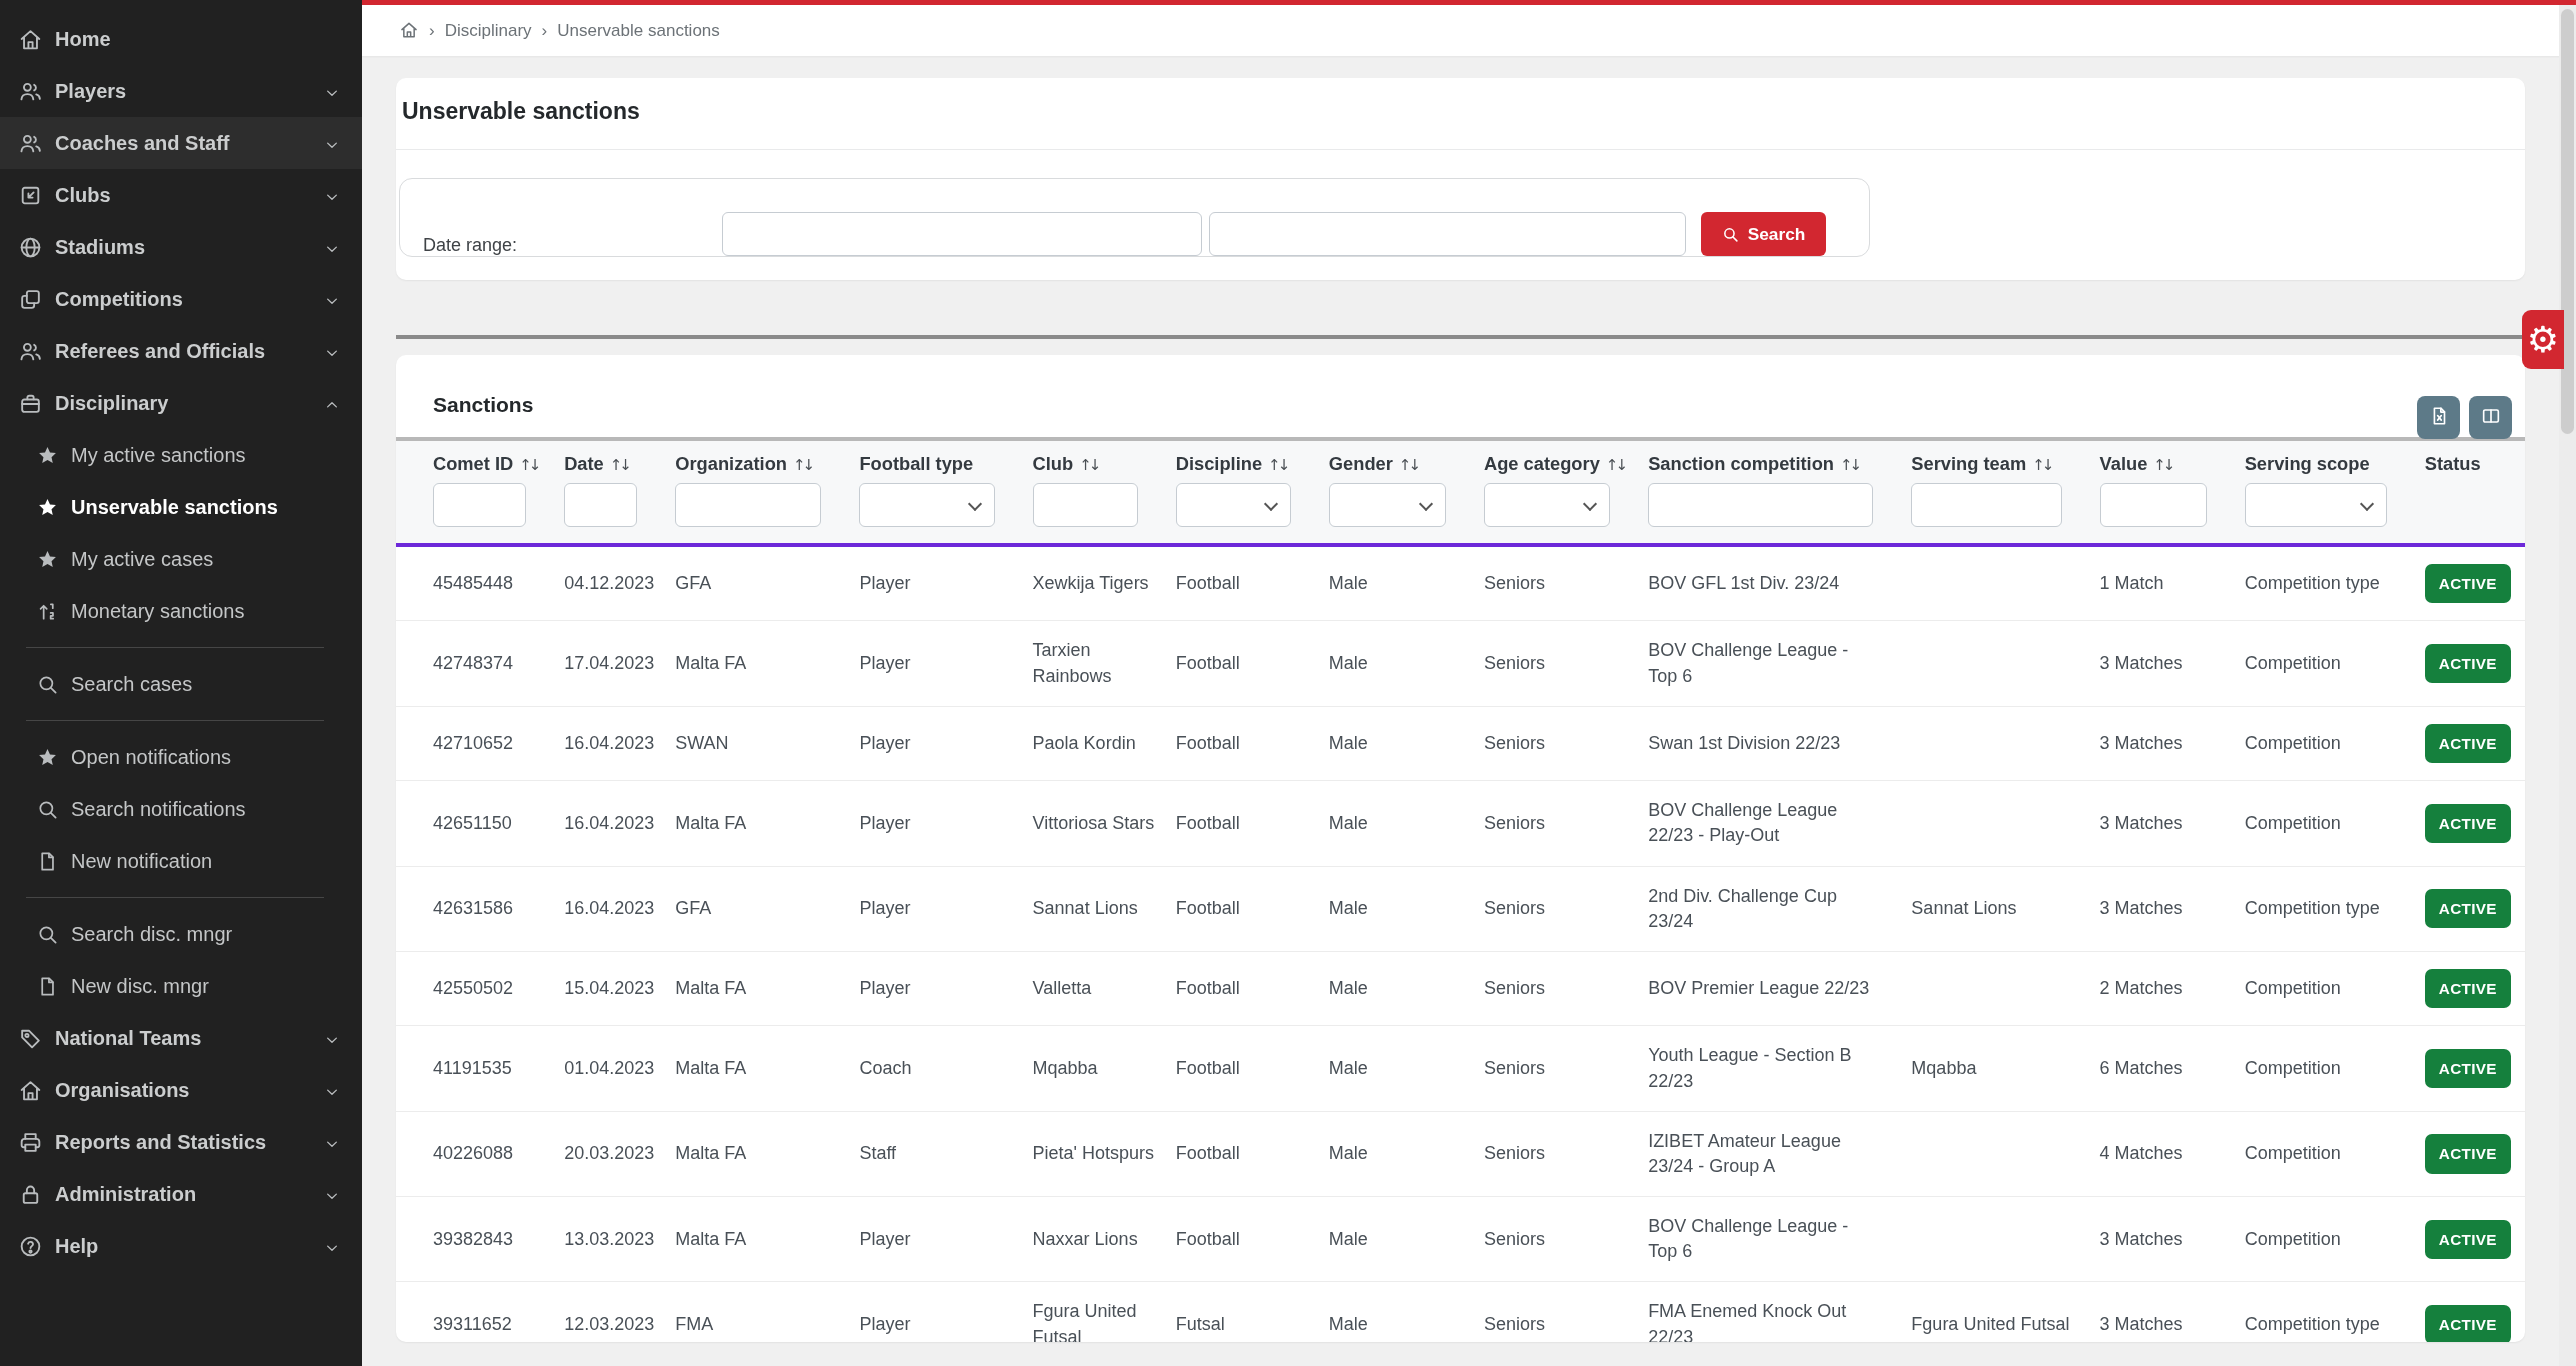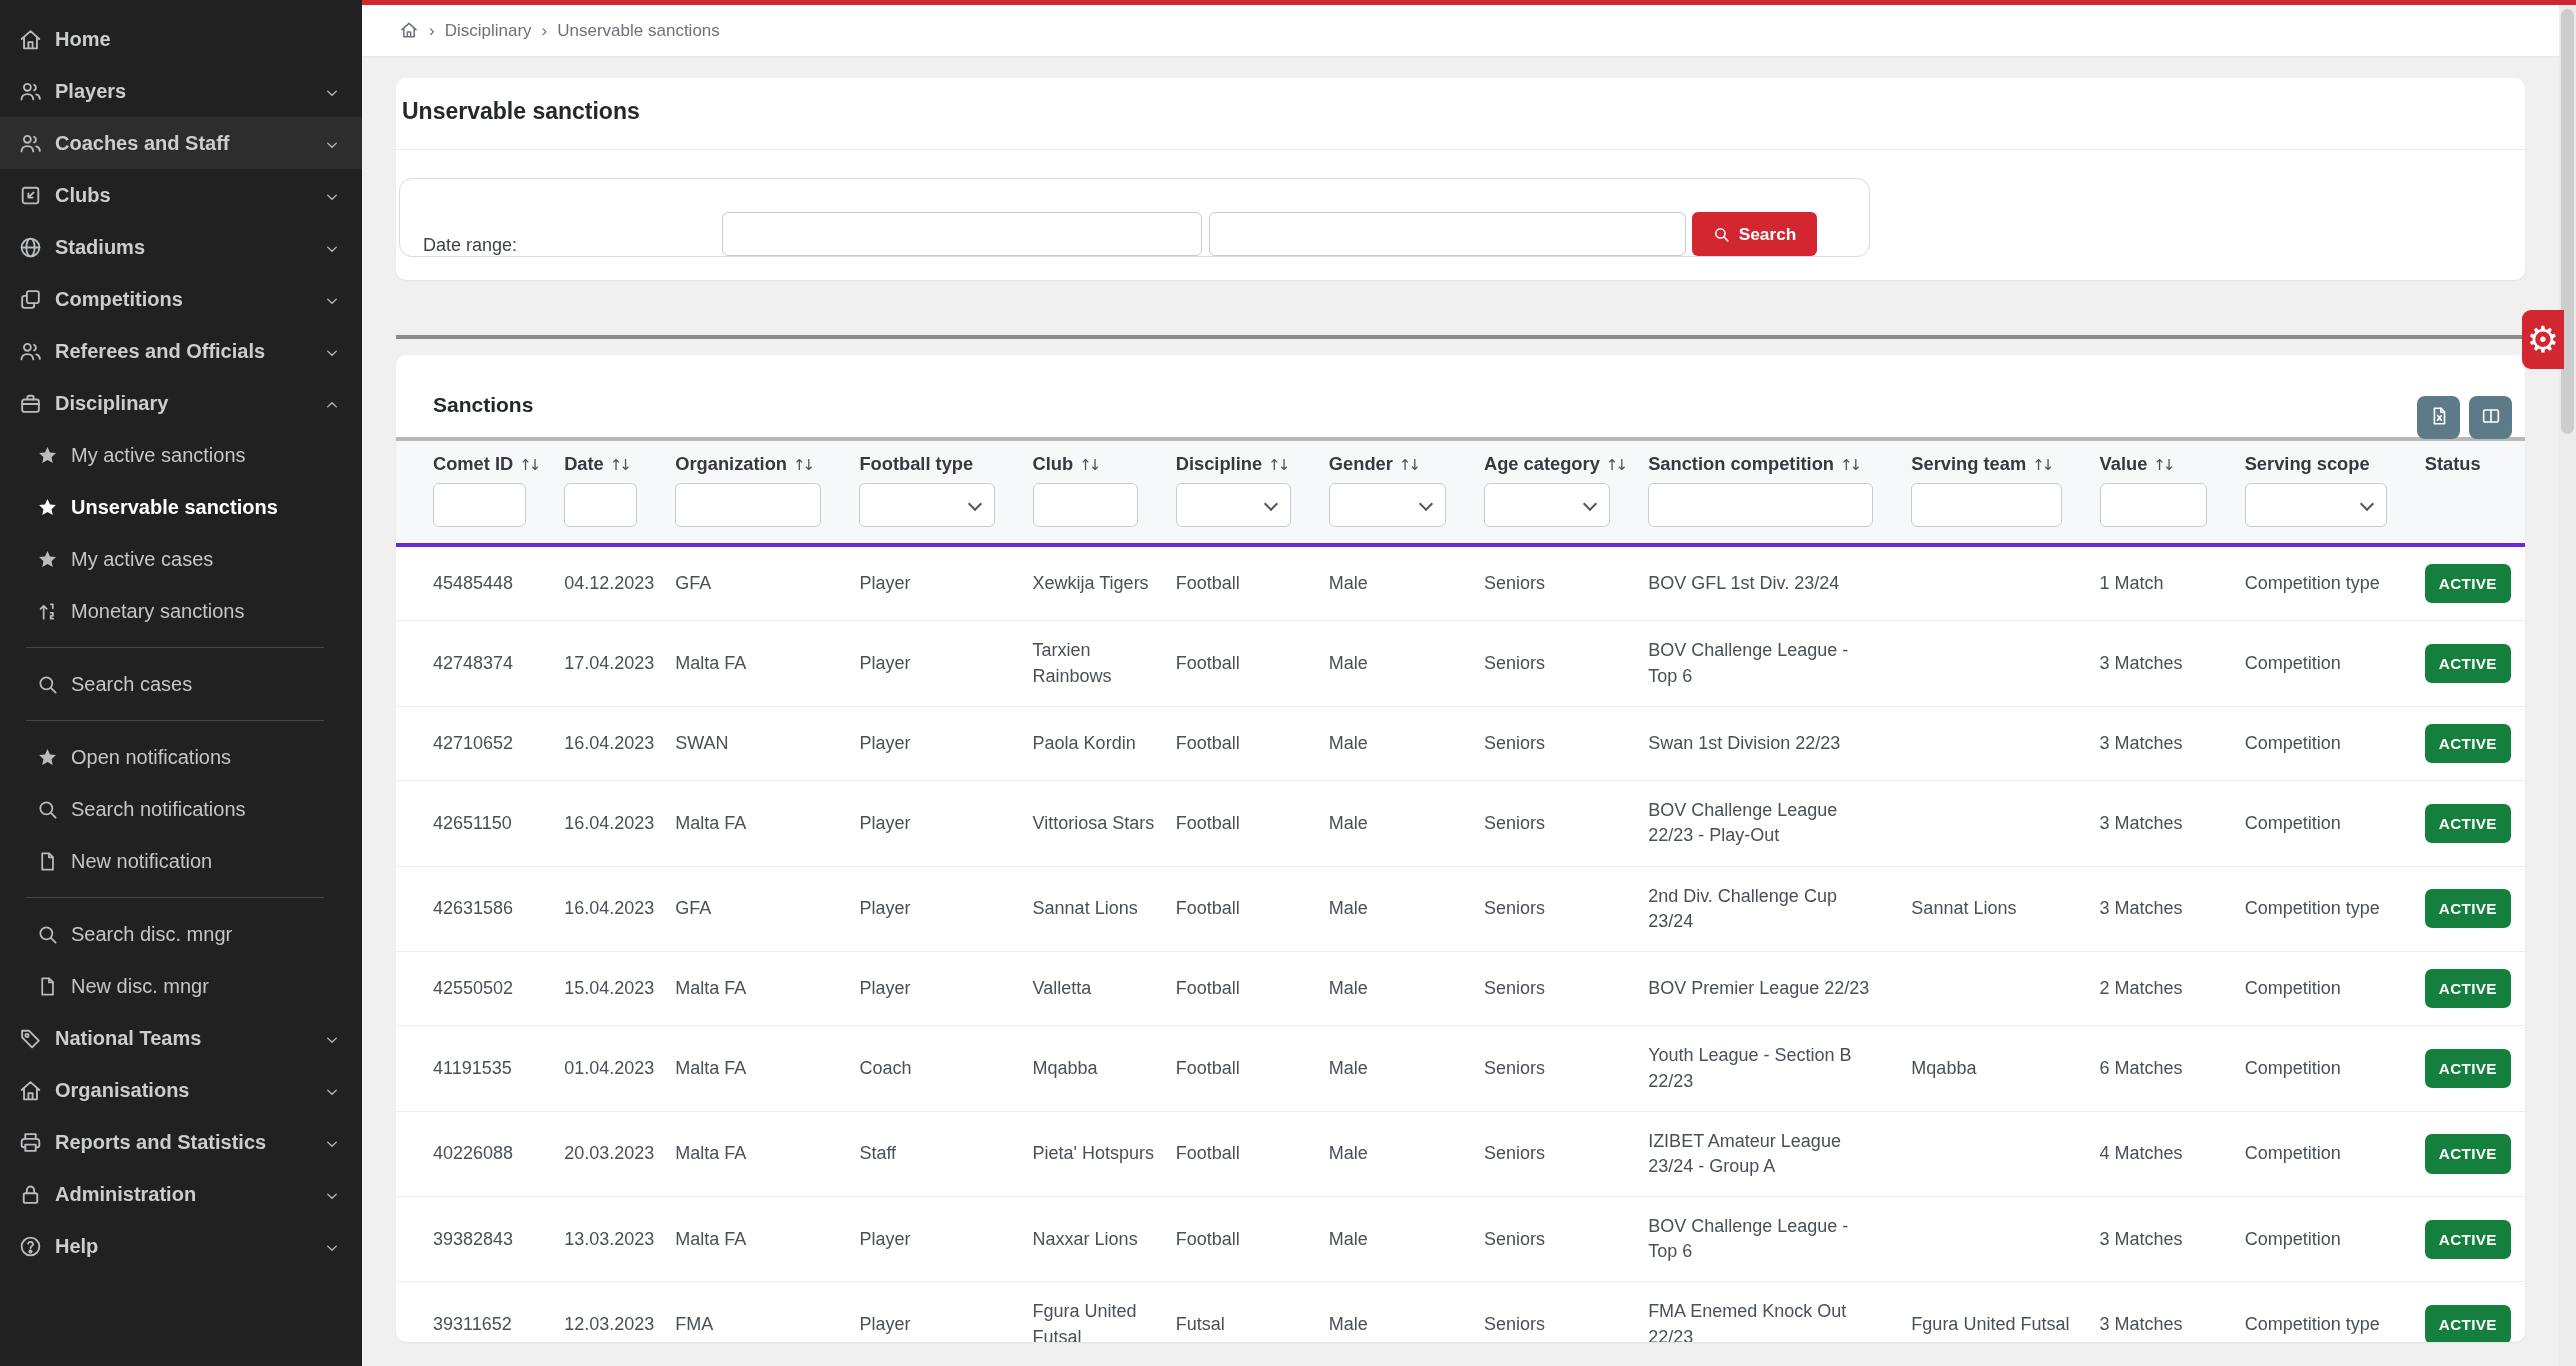--- a/index.html
+++ b/index.html
@@ -37,21 +37,21 @@
   .card { background:#ffffff; border-radius:10px; box-shadow:0 1px 2px rgba(0,0,0,.06); }
 
   
   .card-title-area { position:absolute; left:34px; top:22px; width:2129px; height:202px; padding:20px 0 0 0; }
   .page-title { font-size:23px; font-weight:700; color:#24282b; padding-left:6px; }
   .title-sep { height:1px; background:#e9eaeb; margin-top:24px; }
   .filter-panel { margin:28px 0 0 3px; width:1471px; height:79px; border:1px solid #d9dbdd; border-radius:13px; display:flex; align-items:flex-end; padding-left:23px; }
   .filter-label { font-size:18px; color:#3f4347; width:299px; }
   .filter-input { width:480px; height:44px; border:1px solid #c6ccd2; border-radius:6px; background:#fff; font-size:17px; padding:0 12px; color:#333; outline:none; }
   .filter-input + .filter-input { margin-left:7px; width:477px; }
-  .search-btn { margin-left:6px; width:125px; height:44px; background:#d22730; color:#fff; border:none; border-radius:6px; font-size:17.3px; font-weight:700; display:flex; align-items:center; justify-content:center; gap:9px; cursor:pointer; font-family:inherit; }
+  .search-btn { margin-left:15px; width:125px; height:44px; background:#d22730; color:#fff; border:none; border-radius:6px; font-size:17.3px; font-weight:700; display:flex; align-items:center; justify-content:center; gap:9px; cursor:pointer; font-family:inherit; }
   .search-btn svg { width:17px; height:17px; stroke:#fff; fill:none; stroke-width:2.2; stroke-linecap:round; }
 
   .section-divider { position:absolute; left:34px; top:279px; width:2129px; height:4px; background:#8a8a8a; }
 
   
   .settings-tab { position:absolute; right:12px; top:254px; width:42px; height:59px; background:#d22730; border-radius:9px 0 0 9px; display:flex; align-items:center; justify-content:center; cursor:pointer; z-index:6; }
   .settings-tab .gear { color:#ffffff; font-size:36px; line-height:1; font-family:"DejaVu Sans",sans-serif; }
 
   
   .card-table { position:absolute; left:34px; top:299px; width:2129px; height:987px; overflow:hidden; }

